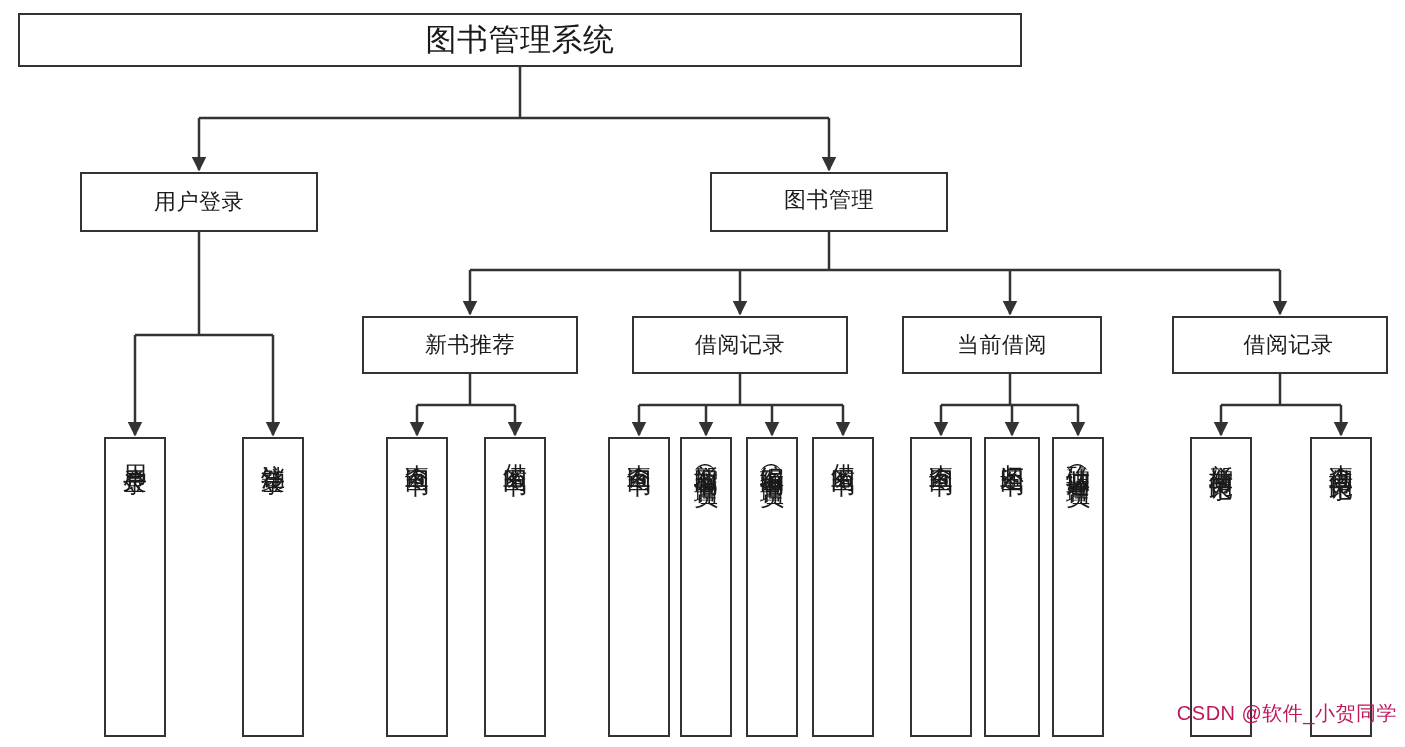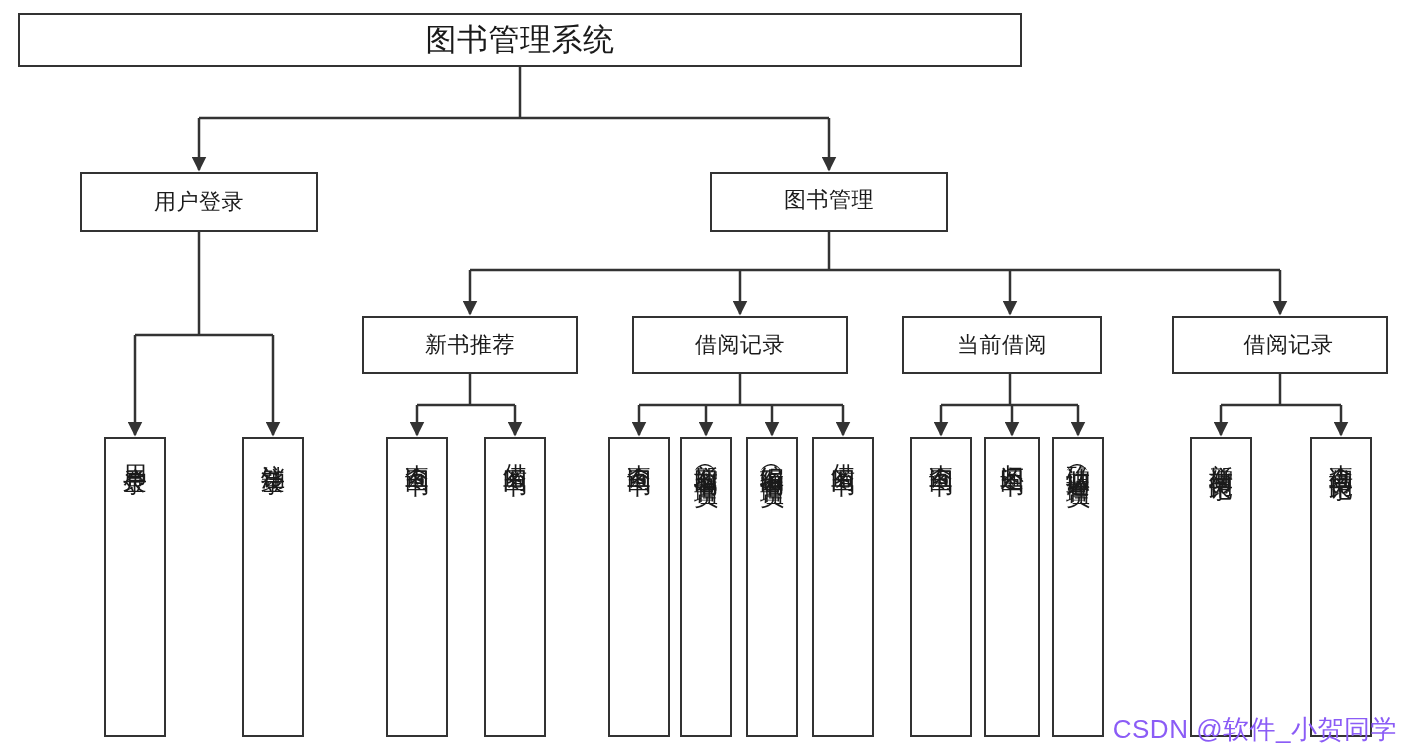--- a/index.html
+++ b/index.html
@@ -55,23 +55,23 @@
     font-size: 24px;
     letter-spacing: 3px;
     line-height: 1;
   }
   .node-root .node-label {
     font-size: 31px;
   }
   #watermark {
     position: absolute;
     right: 8px;
-    bottom: 0;
-    font-size: 26px;
-    color: #8b5cf6;
+    bottom: 20px;
+    font-size: 20px;
+    color: #be185d;
     letter-spacing: 0.5px;
     user-select: none;
     white-space: nowrap;
   }
 </style>
 </head>
 <body>
 
 <div id="diagram-root">
 

